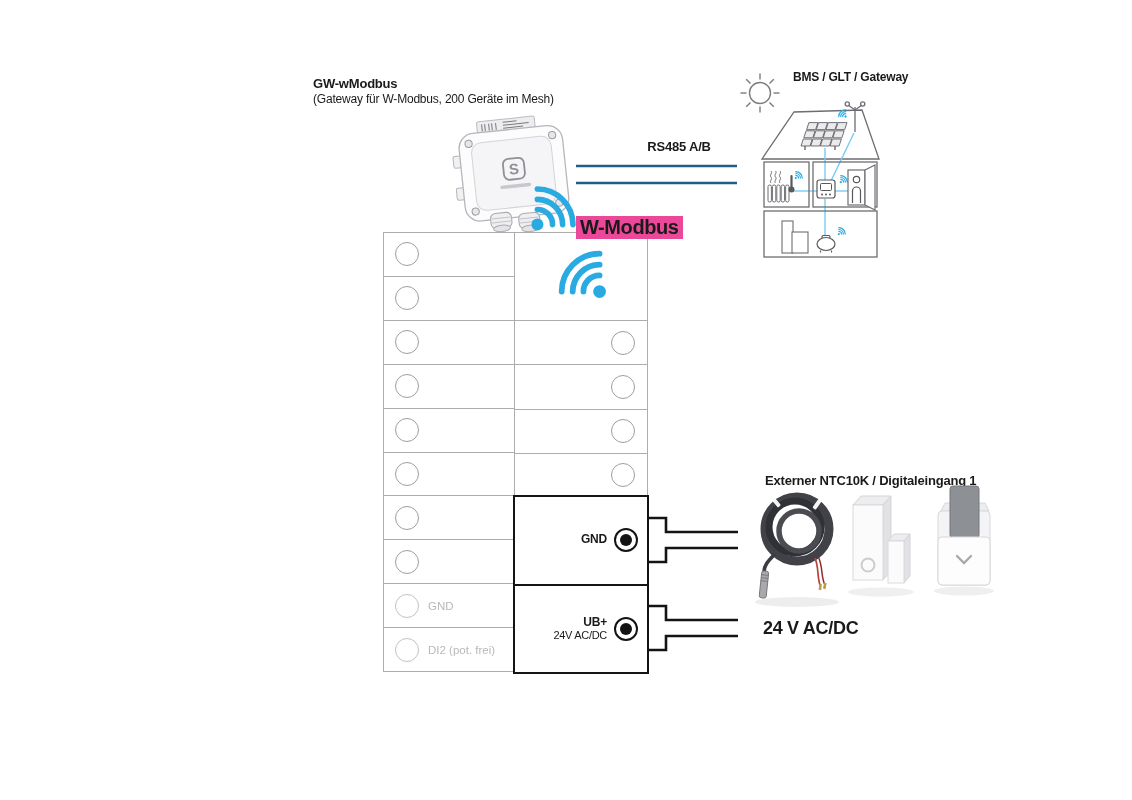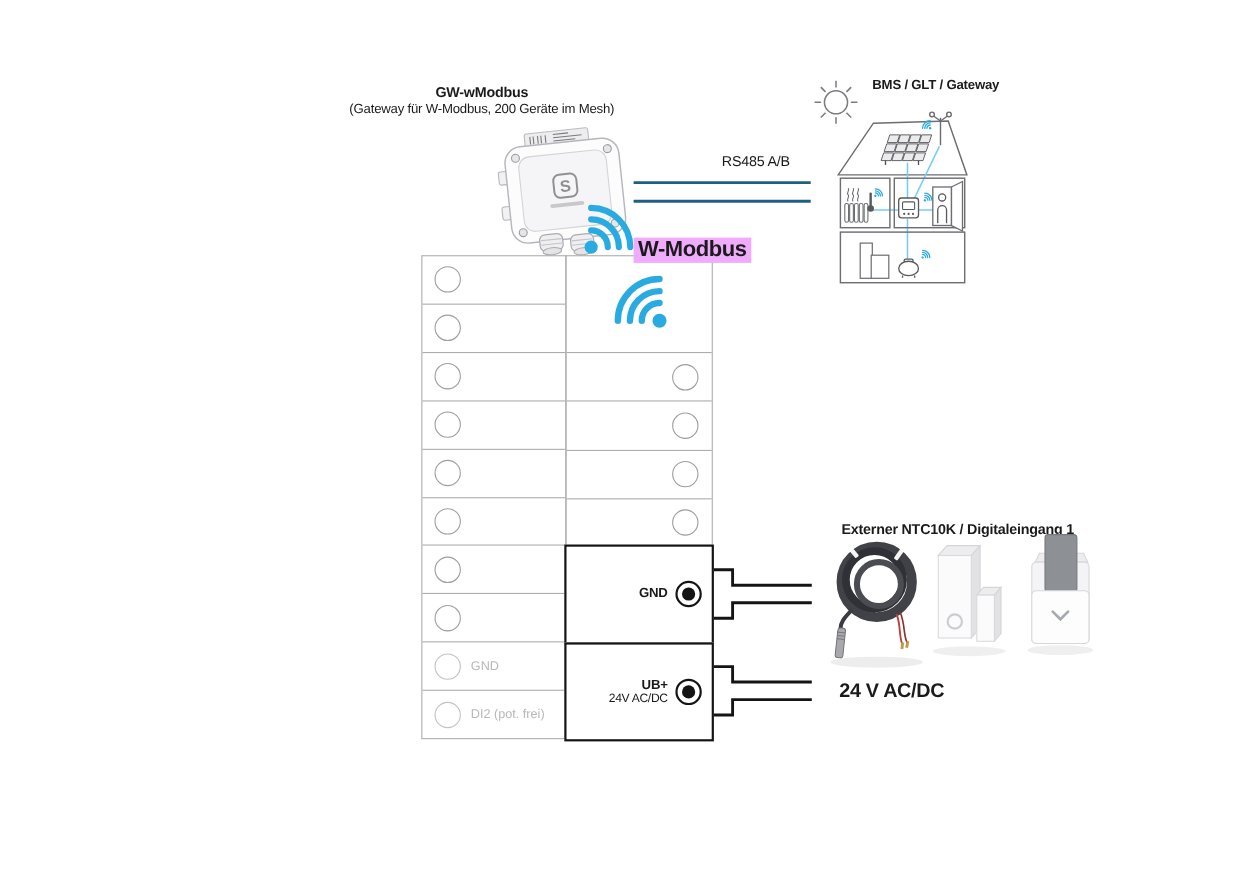--- a/index.html
+++ b/index.html
@@ -1,25 +1,25 @@
 <!DOCTYPE html>
 <html><head>
 <meta charset="utf-8">
 <style>
   html,body{margin:0;padding:0;background:#ffffff;}
   body{font-family:"Liberation Sans", sans-serif; color:#1a1a1a;}
   #stage{position:relative;width:1132px;height:800px;background:#fff;overflow:hidden;}
   .abs{position:absolute;}
   
-  #gw-block{left:313px;top:76px;width:250px;text-align:center;line-height:1.25;}
+  #gw-block{left:313px;top:76px;width:250px;text-align:left;line-height:1.25;}
   #gw-title{font-size:13px;font-weight:bold;letter-spacing:-0.2px;}
   #gw-sub{font-size:12px;letter-spacing:-0.2px;}
   #bms-label{left:793px;top:70px;font-size:12px;font-weight:bold;white-space:nowrap;letter-spacing:-0.2px;}
-  #rs485-label{left:600px;top:139px;width:118px;text-align:right;font-size:13px;font-weight:normal;letter-spacing:-0.2px;}
-  #wmodbus-label{left:576px;top:216px;font-size:20px;font-weight:bold;background:#f0abfc;padding:0 4px;z-index:6;letter-spacing:-0.4px;}
+  #rs485-label{left:620px;top:139px;width:118px;text-align:center;font-size:13px;font-weight:bold;letter-spacing:-0.2px;}
+  #wmodbus-label{left:576px;top:216px;font-size:20px;font-weight:bold;background:#ec4899;padding:0 4px;z-index:6;letter-spacing:-0.4px;}
   #ext-label{left:765px;top:461px;font-size:13px;font-weight:bold;white-space:nowrap;letter-spacing:-0.2px;margin-top:12px;}
   #power-label{left:763px;top:618px;font-size:18px;font-weight:bold;white-space:nowrap;letter-spacing:-0.3px;}
   
   #tb-left{left:383px;top:232px;width:132px;height:440px;border:1px solid #adadad;
            box-sizing:border-box;display:flex;flex-direction:column;}
   .lrow{flex:1;display:flex;align-items:center;padding-left:11px;border-bottom:1px solid #adadad;box-sizing:border-box;}
   .lrow:last-child{border-bottom:none;}
   .circ{width:24px;height:24px;border:1.6px solid #9e9e9e;border-radius:50%;box-sizing:border-box;flex:0 0 auto;}
   .lrow.muted .circ{border-color:#c2c2c2;}
   .lrow-label{margin-left:9px;font-size:11.5px;color:#b8b8b8;white-space:nowrap;}

